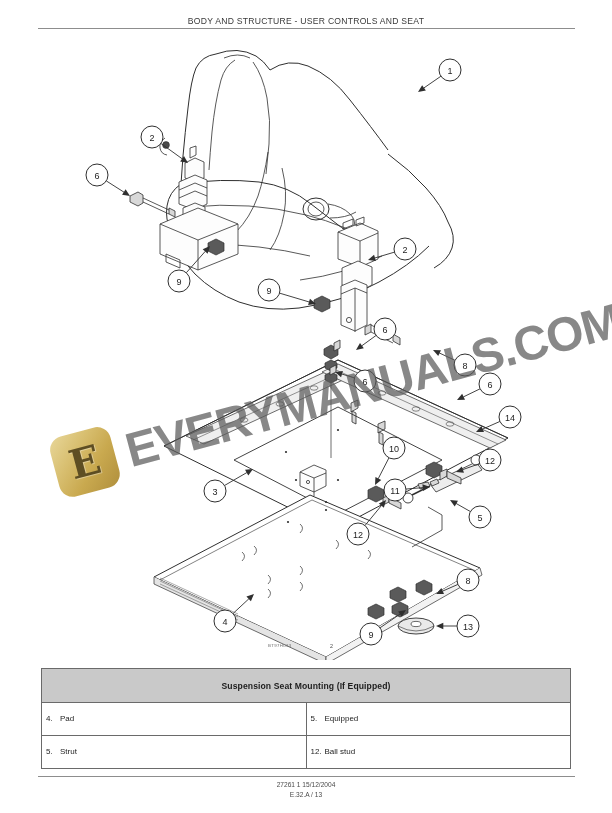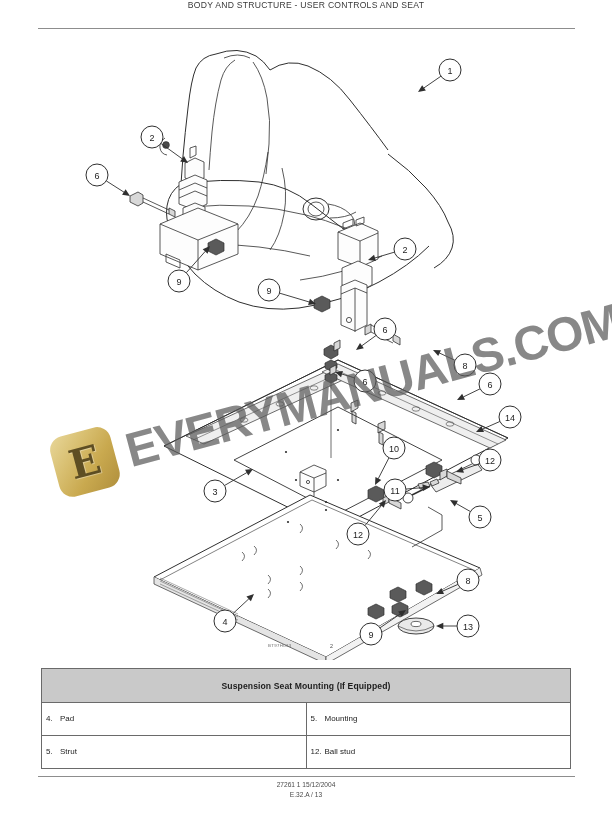--- a/index.html
+++ b/index.html
@@ -12,21 +12,21 @@
     height: 813px;
     position: relative;
     font-family: "Liberation Sans", sans-serif;
     overflow: hidden;
     color: #2b2b2b;
   }
 
   
   #page-header {
     position: absolute;
-    top: 0;
+    top: 16px;
     left: 0;
     width: 612px;
     text-align: center;
     font-size: 8.6px;
     letter-spacing: .25px;
     color: #3a3a3a;
     font-weight: 400;
   }
   #header-rule {
     position: absolute;
@@ -523,21 +523,21 @@
 
 <table id="parts-table">
   <thead>
     <tr>
       <th class="tbl-title" colspan="2">Suspension Seat Mounting (If Equipped)</th>
     </tr>
   </thead>
   <tbody id="parts-body">
       <tr>
         <td class="col-left"><span class="num">4.</span><span>Pad</span></td>
-        <td class="col-right"><span class="num">5.</span><span>Mounting</span></td>
+        <td class="col-right"><span class="num">5.</span><span>Equipped</span></td>
       </tr>
       <tr>
         <td class="col-left"><span class="num">5.</span><span>Strut</span></td>
         <td class="col-right"><span class="num">12.</span><span>Ball stud</span></td>
       </tr>
     </tbody>
 </table>
 
 <div id="footer-rule"></div>
 <div id="footer">

